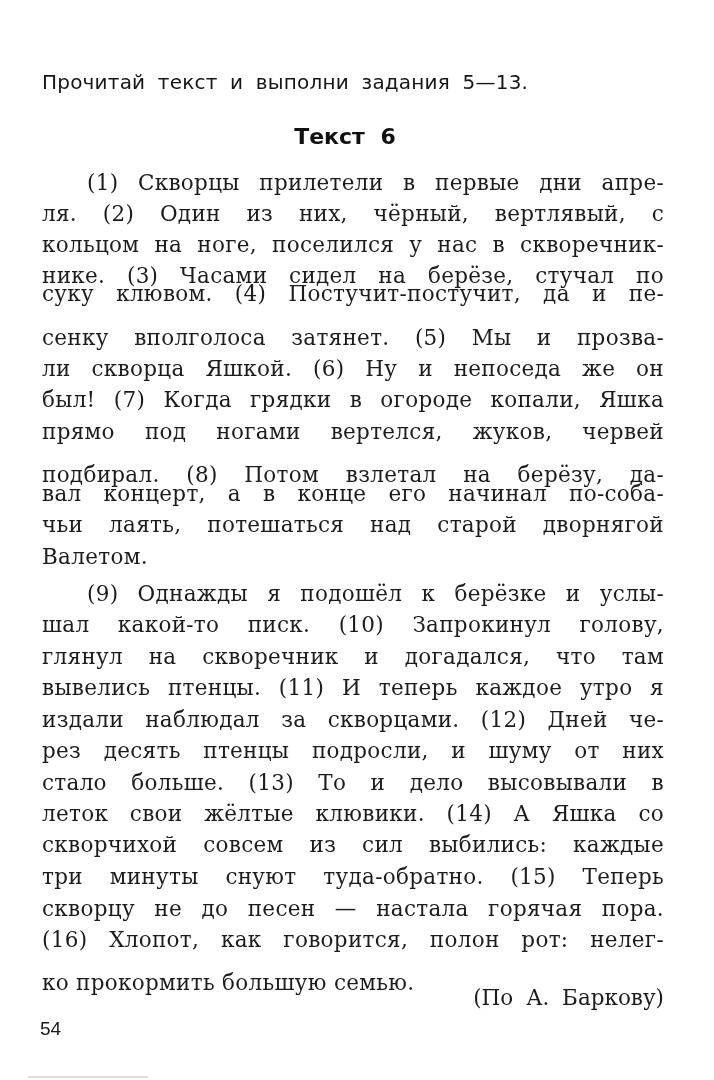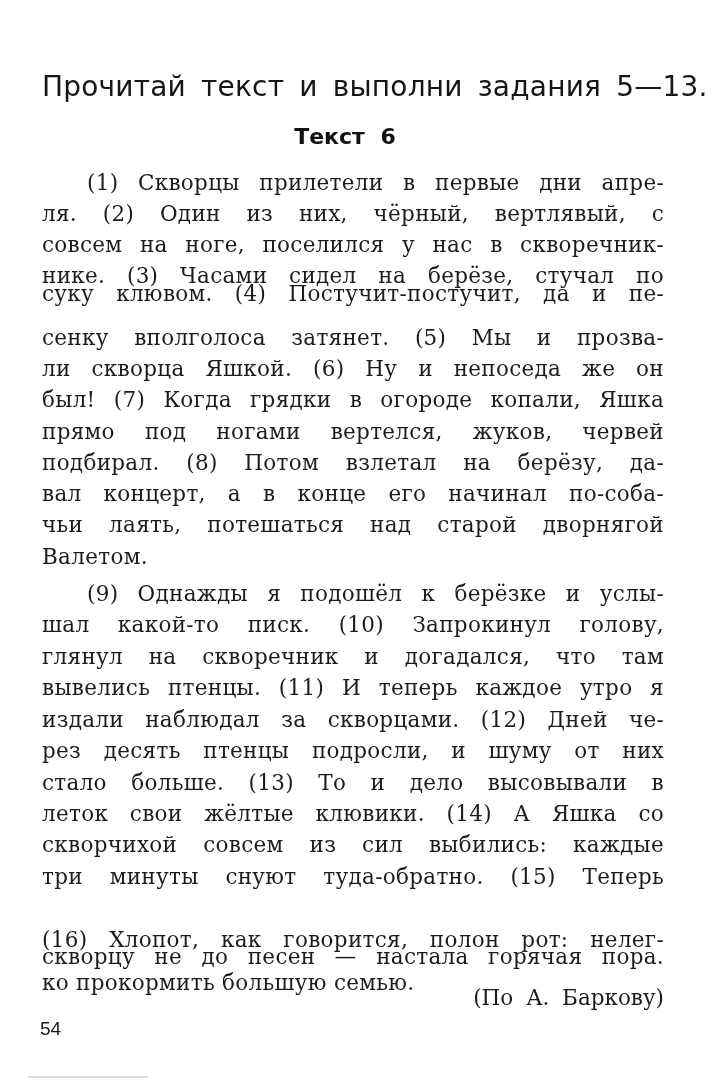--- a/index.html
+++ b/index.html
@@ -2,21 +2,21 @@
 <html><head>
   <meta charset="utf-8">
   <style>
     html, body { margin: 0; padding: 0; }
     body {
       width: 714px; height: 1080px; background: #ffffff; position: relative; overflow: hidden;
       color: #1a1a1a;
     }
     .instruction {
       position: absolute; left: 42px; top: 70px;
-      font-family: "DejaVu Sans", sans-serif; font-size: 28px; letter-spacing: 0.2px;
+      font-family: "DejaVu Sans", sans-serif; font-size: 20px; letter-spacing: 0.2px;
       word-spacing: 6px; white-space: nowrap; color: #161616;
     }
     .title {
       position: absolute; left: 0; width: 690px; top: 124px; text-align: center;
       font-family: "DejaVu Sans", sans-serif; font-weight: bold; font-size: 22px;
       word-spacing: 8px; color: #111;
     }
     .line {
       position: absolute; left: 42px; width: 622px; height: 31px;
       font-family: "DejaVu Serif", serif; font-size: 21.5px; line-height: 31px;
@@ -40,45 +40,45 @@
 </head>
 <body>
 
 <div>
   <div class="instruction">Прочитай текст и выполни задания 5—13.</div>
   <div class="title">Текст 6</div>
 
   <div>
     <div class="line indent" style="top:167px">(1) Скворцы прилетели в первые дни апре-</div>
     <div class="line" style="top:198px">ля. (2) Один из них, чёрный, вертлявый, с</div>
-    <div class="line" style="top:229px">совсем на ноге, поселился у нас в скворечник-</div>
+    <div class="line" style="top:229px">кольцом на ноге, поселился у нас в скворечник-</div>
     <div class="line" style="top:260px">нике. (3) Часами сидел на берёзе, стучал по</div>
     <div class="line" style="top:278px">суку клювом. (4) Постучит-постучит, да и пе-</div>
     <div class="line" style="top:322px">сенку вполголоса затянет. (5) Мы и прозва-</div>
     <div class="line" style="top:353px">ли скворца Яшкой. (6) Ну и непоседа же он</div>
     <div class="line" style="top:384px">был! (7) Когда грядки в огороде копали, Яшка</div>
     <div class="line" style="top:416px">прямо под ногами вертелся, жуков, червей</div>
-    <div class="line" style="top:447px">подбирал. (8) Потом взлетал на берёзу, да-</div>
+    <div class="line" style="top:459px">подбирал. (8) Потом взлетал на берёзу, да-</div>
     <div class="line" style="top:478px">вал концерт, а в конце его начинал по-соба-</div>
     <div class="line" style="top:509px">чьи лаять, потешаться над старой дворнягой</div>
     <div class="line last" style="top:541px">Валетом.</div>
   </div>
 
   <div>
     <div class="line indent" style="top:578px">(9) Однажды я подошёл к берёзке и услы-</div>
     <div class="line" style="top:609px">шал какой-то писк. (10) Запрокинул голову,</div>
     <div class="line" style="top:641px">глянул на скворечник и догадался, что там</div>
     <div class="line" style="top:672px">вывелись птенцы. (11) И теперь каждое утро я</div>
     <div class="line" style="top:704px">издали наблюдал за скворцами. (12) Дней че-</div>
     <div class="line" style="top:735px">рез десять птенцы подросли, и шуму от них</div>
     <div class="line" style="top:767px">стало больше. (13) То и дело высовывали в</div>
     <div class="line" style="top:798px">леток свои жёлтые клювики. (14) А Яшка со</div>
     <div class="line" style="top:829px">скворчихой совсем из сил выбились: каждые</div>
     <div class="line" style="top:861px">три минуты снуют туда-обратно. (15) Теперь</div>
-    <div class="line" style="top:941px">скворцу не до песен — настала горячая пора.</div>
+    <div class="line" style="top:893px">скворцу не до песен — настала горячая пора.</div>
     <div class="line" style="top:924px">(16) Хлопот, как говорится, полон рот: нелег-</div>
     <div class="line last" style="top:967px">ко прокормить большую семью.</div>
   </div>
 
   <div class="author">(По А. Баркову)</div>
   <div class="page-num">54</div>
   <div class="bottom-rule"></div>
 </div>
 
 </body></html>

